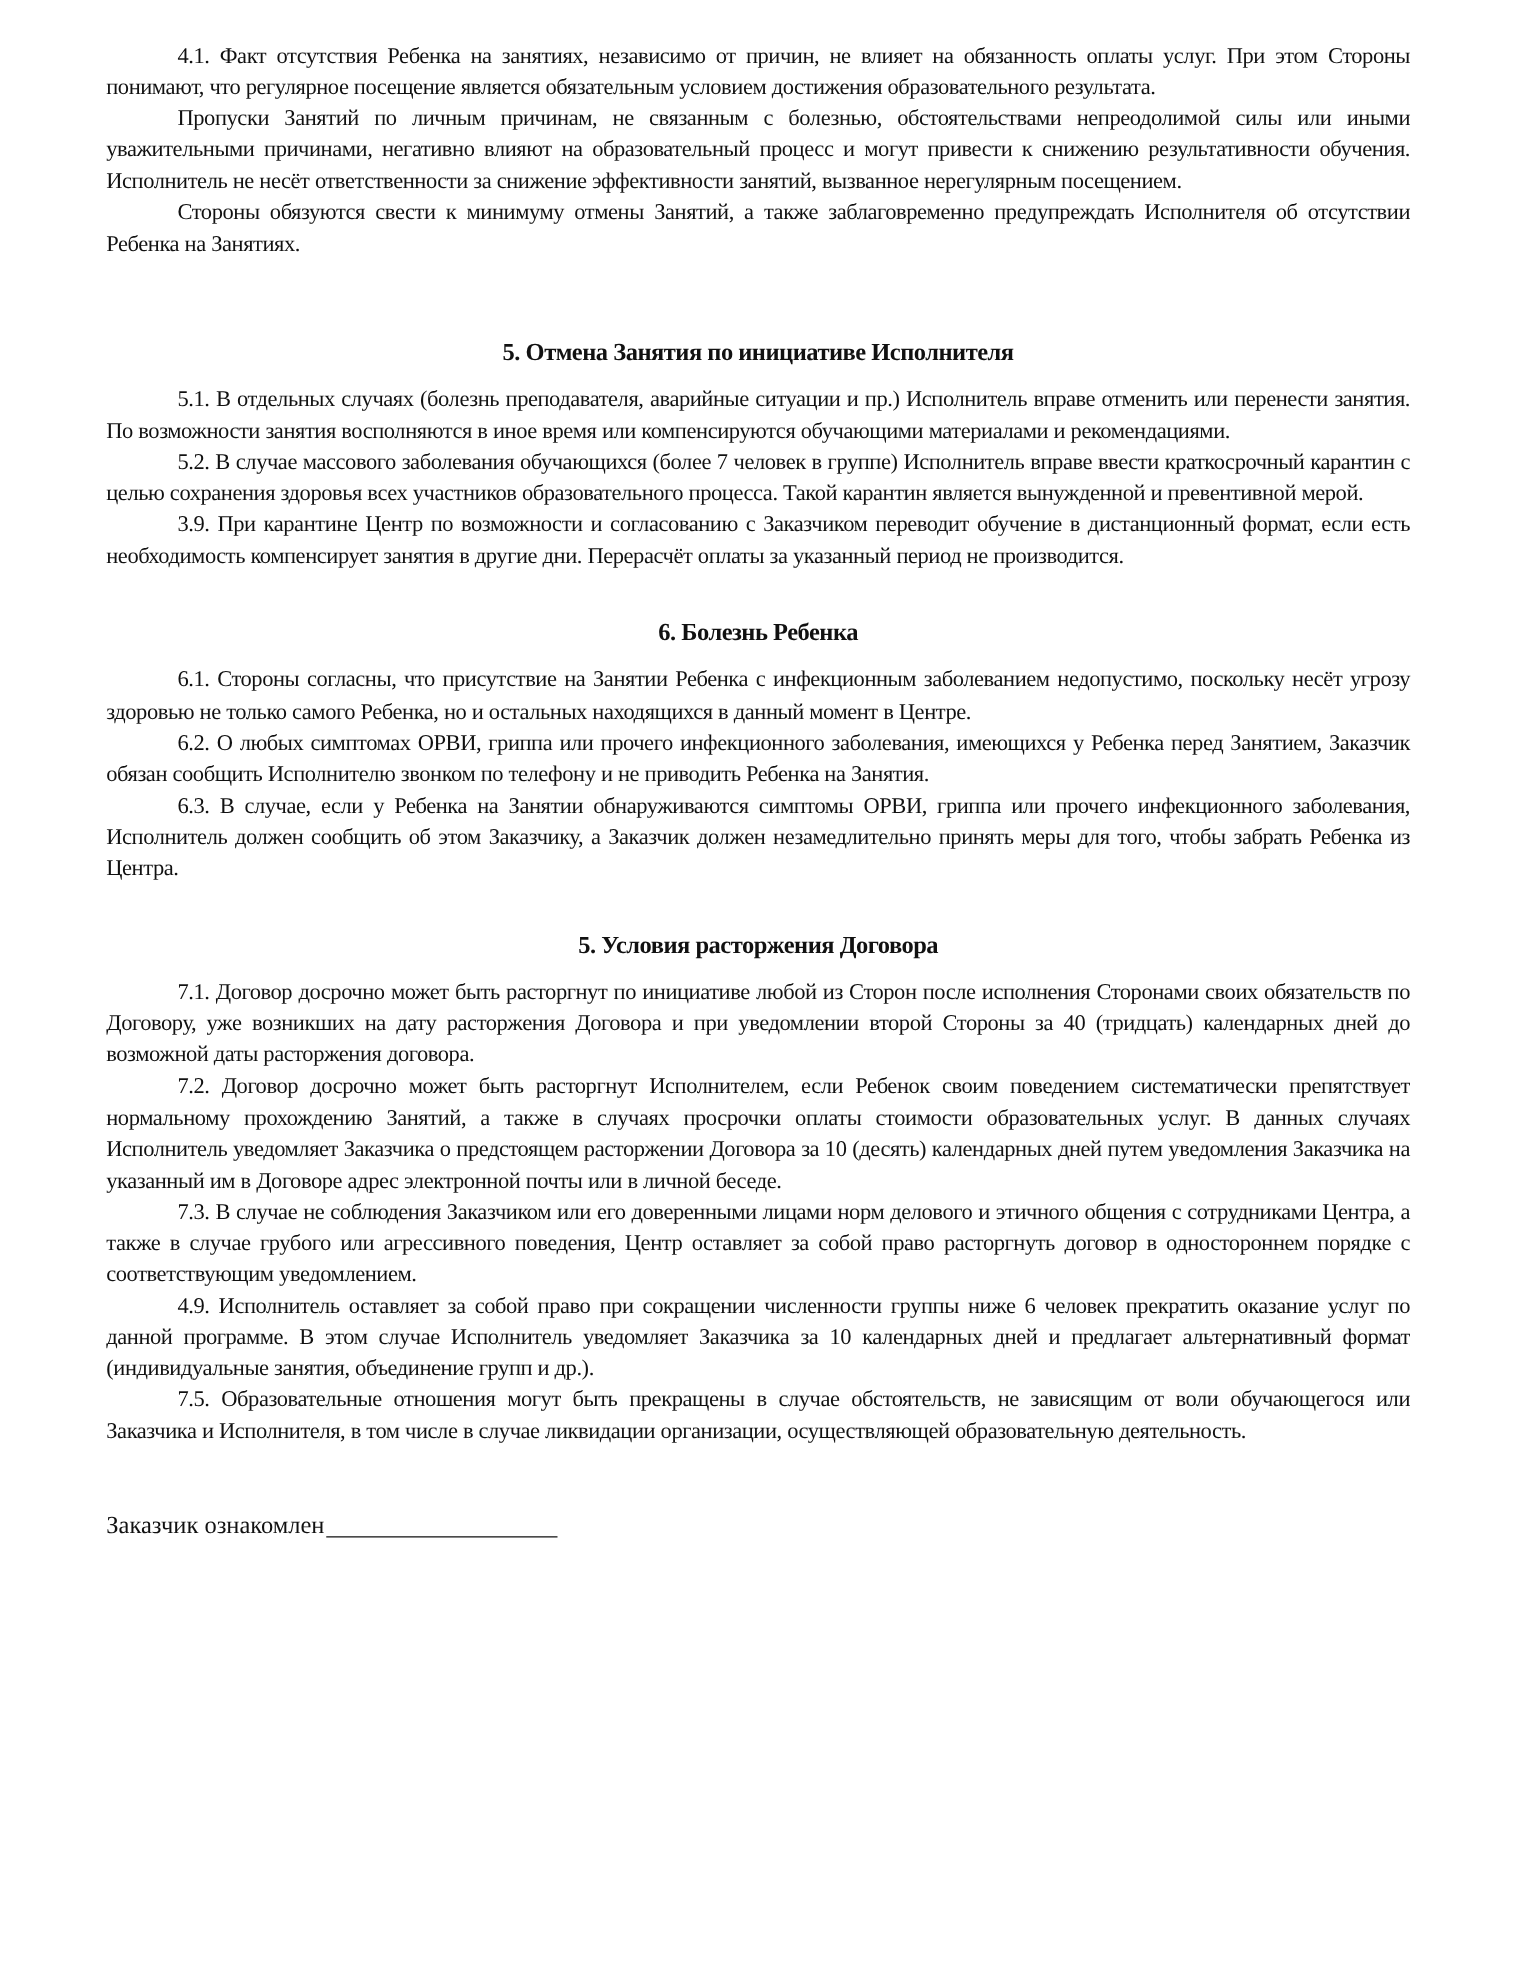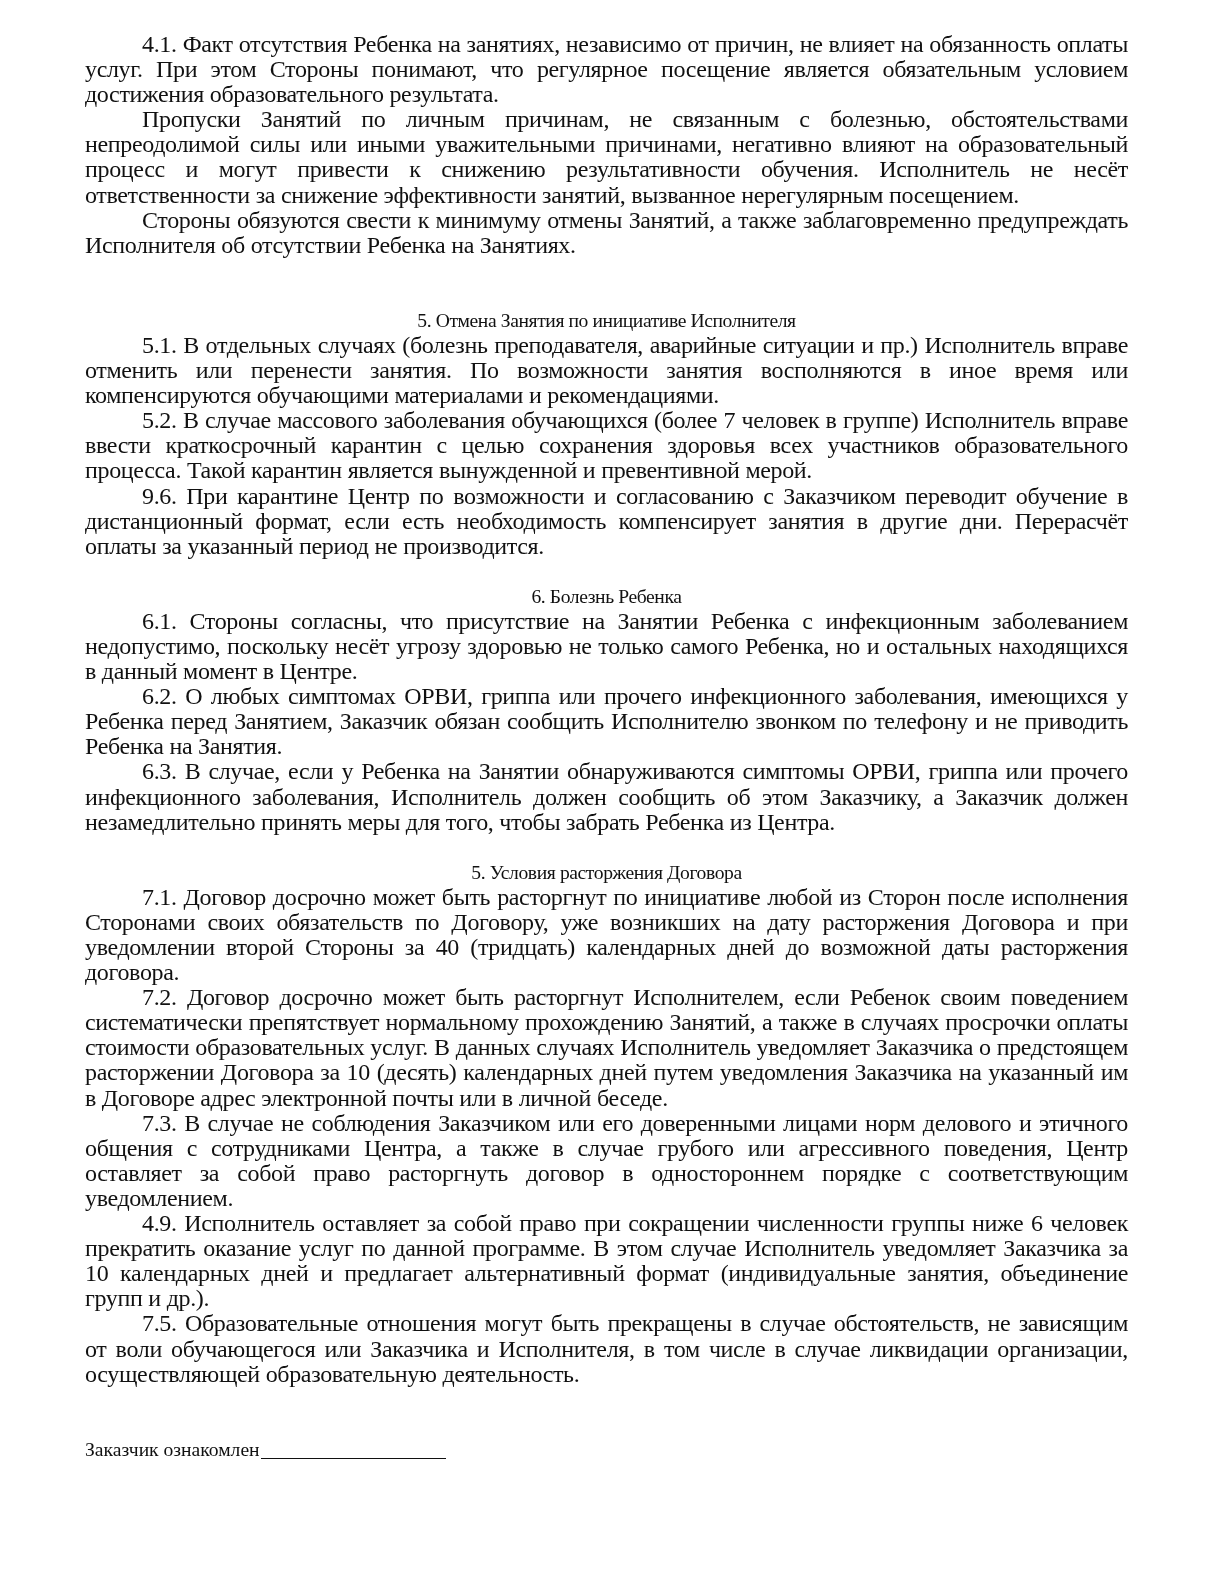--- a/index.html
+++ b/index.html
@@ -15,34 +15,34 @@
       color: #111111;
       font-family: "Liberation Serif", "DejaVu Serif", serif;
     }
     .page {
       position: absolute;
       left: 85px;
       top: 32px;
       width: 1043px;
     }
     .p {
-      font-size: 24px;
+      font-size: 18px;
       line-height: 25.1px;
       text-align: justify;
       text-indent: 57px;
       margin: 0;
       letter-spacing: -0.35px;
       word-spacing: 0.2px;
     }
     .heading {
       font-size: 19.6px;
       line-height: 25.1px;
-      font-weight: normal;
+      font-weight: bold;
       text-align: center;
-      margin: 0;
+      margin: 12px;
       letter-spacing: -0.4px;
     }
     .section { margin: 0; }
     .gap-s4 { height: 50px; }
     .gap-s5 { height: 25px; }
     .gap-s6 { height: 25px; }
     .gap-sign { height: 50px; }
     .sign-line {
       font-size: 19.6px;
       line-height: 25.1px;
@@ -68,21 +68,21 @@
     <p class="p">Пропуски Занятий по личным причинам, не связанным с болезнью, обстоятельствами непреодолимой силы или иными уважительными причинами, негативно влияют на образовательный процесс и могут привести к снижению результативности обучения. Исполнитель не несёт ответственности за снижение эффективности занятий, вызванное нерегулярным посещением.</p>
     <p class="p">Стороны обязуются свести к минимуму отмены Занятий, а также заблаговременно предупреждать Исполнителя об отсутствии Ребенка на Занятиях.</p>
   </div>
 
   <div class="gap-s4"></div>
 
   <div class="section">
     <h2 class="heading">5. Отмена Занятия по инициативе Исполнителя</h2>
     <p class="p">5.1. В отдельных случаях (болезнь преподавателя, аварийные ситуации и пр.) Исполнитель вправе отменить или перенести занятия. По возможности занятия восполняются в иное время или компенсируются обучающими материалами и рекомендациями.</p>
     <p class="p">5.2. В случае массового заболевания обучающихся (более 7 человек в группе) Исполнитель вправе ввести краткосрочный карантин с целью сохранения здоровья всех участников образовательного процесса. Такой карантин является вынужденной и превентивной мерой.</p>
-    <p class="p">9.6. При карантине Центр по возможности и согласованию с Заказчиком переводит обучение в дистанционный формат, если есть необходимость компенсирует занятия в другие дни. Перерасчёт оплаты за указанный период не производится.</p>
+    <p class="p">3.9. При карантине Центр по возможности и согласованию с Заказчиком переводит обучение в дистанционный формат, если есть необходимость компенсирует занятия в другие дни. Перерасчёт оплаты за указанный период не производится.</p>
   </div>
 
   <div class="gap-s5"></div>
 
   <div class="section">
     <h2 class="heading">6. Болезнь Ребенка</h2>
     <p class="p">6.1. Стороны согласны, что присутствие на Занятии Ребенка с инфекционным заболеванием недопустимо, поскольку несёт угрозу здоровью не только самого Ребенка, но и остальных находящихся в данный момент в Центре.</p>
     <p class="p">6.2. О любых симптомах ОРВИ, гриппа или прочего инфекционного заболевания, имеющихся у Ребенка перед Занятием, Заказчик обязан сообщить Исполнителю звонком по телефону и не приводить Ребенка на Занятия.</p>
     <p class="p">6.3. В случае, если у Ребенка на Занятии обнаруживаются симптомы ОРВИ, гриппа или прочего инфекционного заболевания, Исполнитель должен сообщить об этом Заказчику, а Заказчик должен незамедлительно принять меры для того, чтобы забрать Ребенка из Центра.</p>
   </div>

